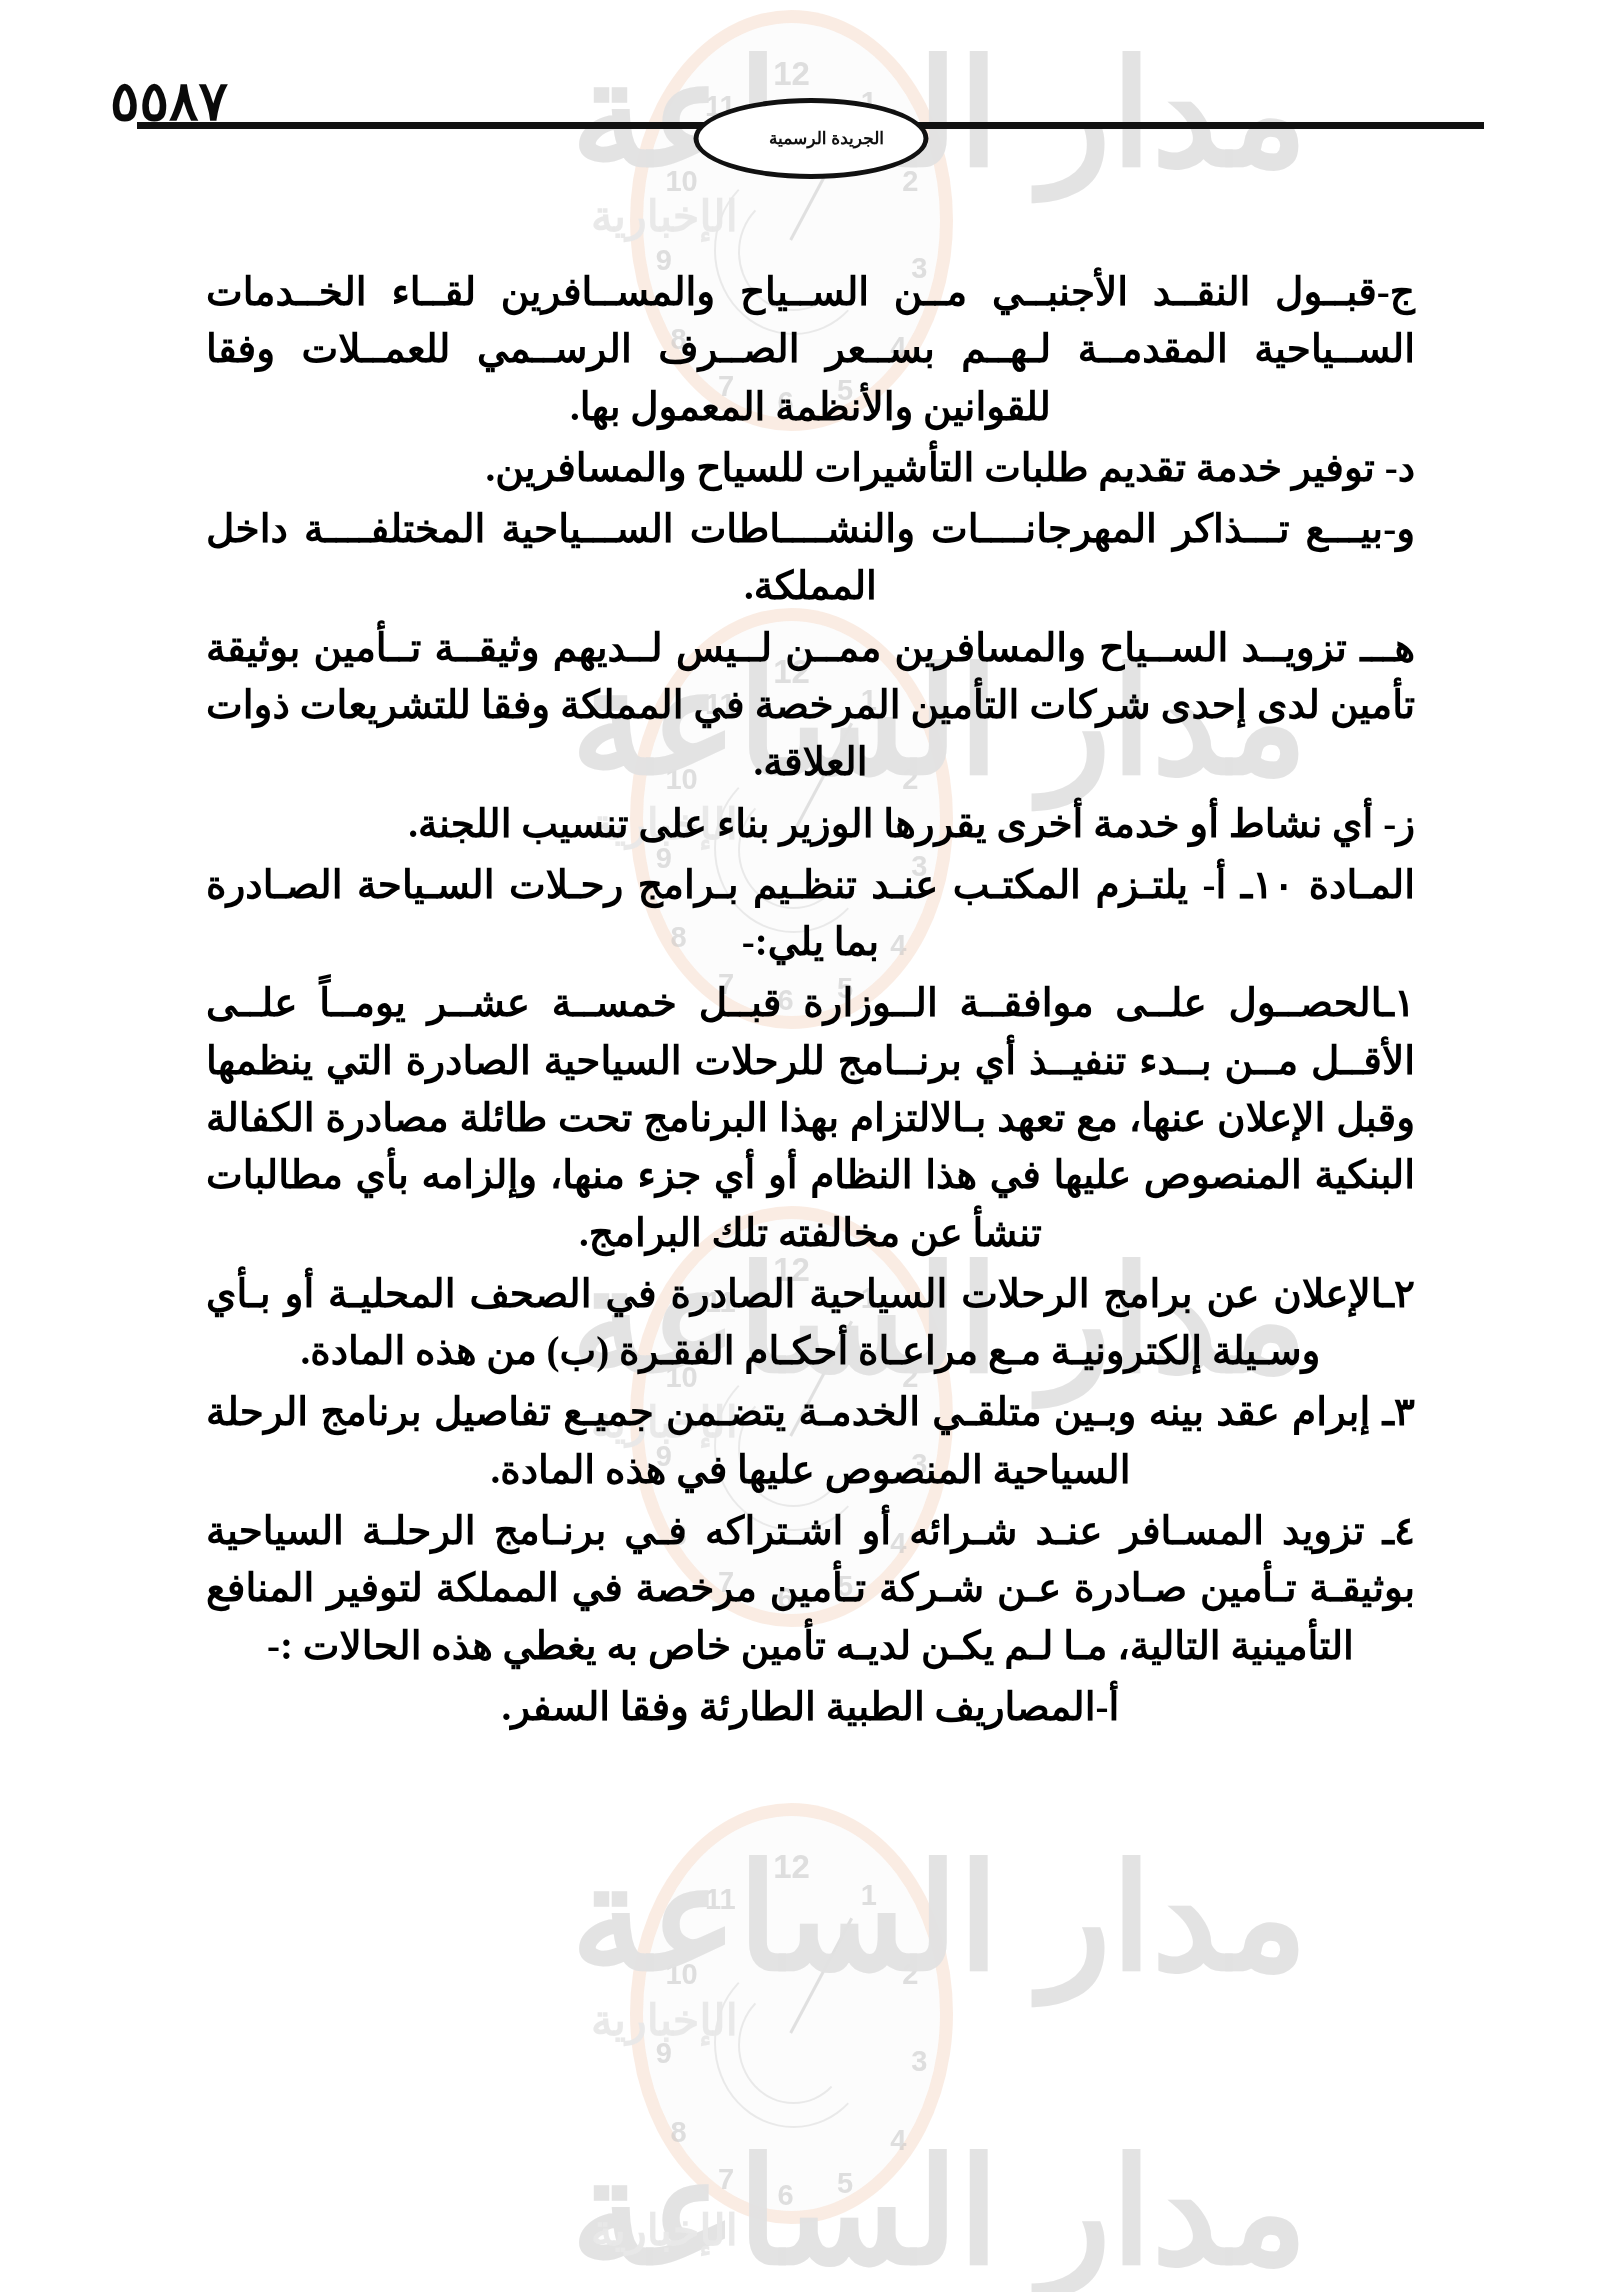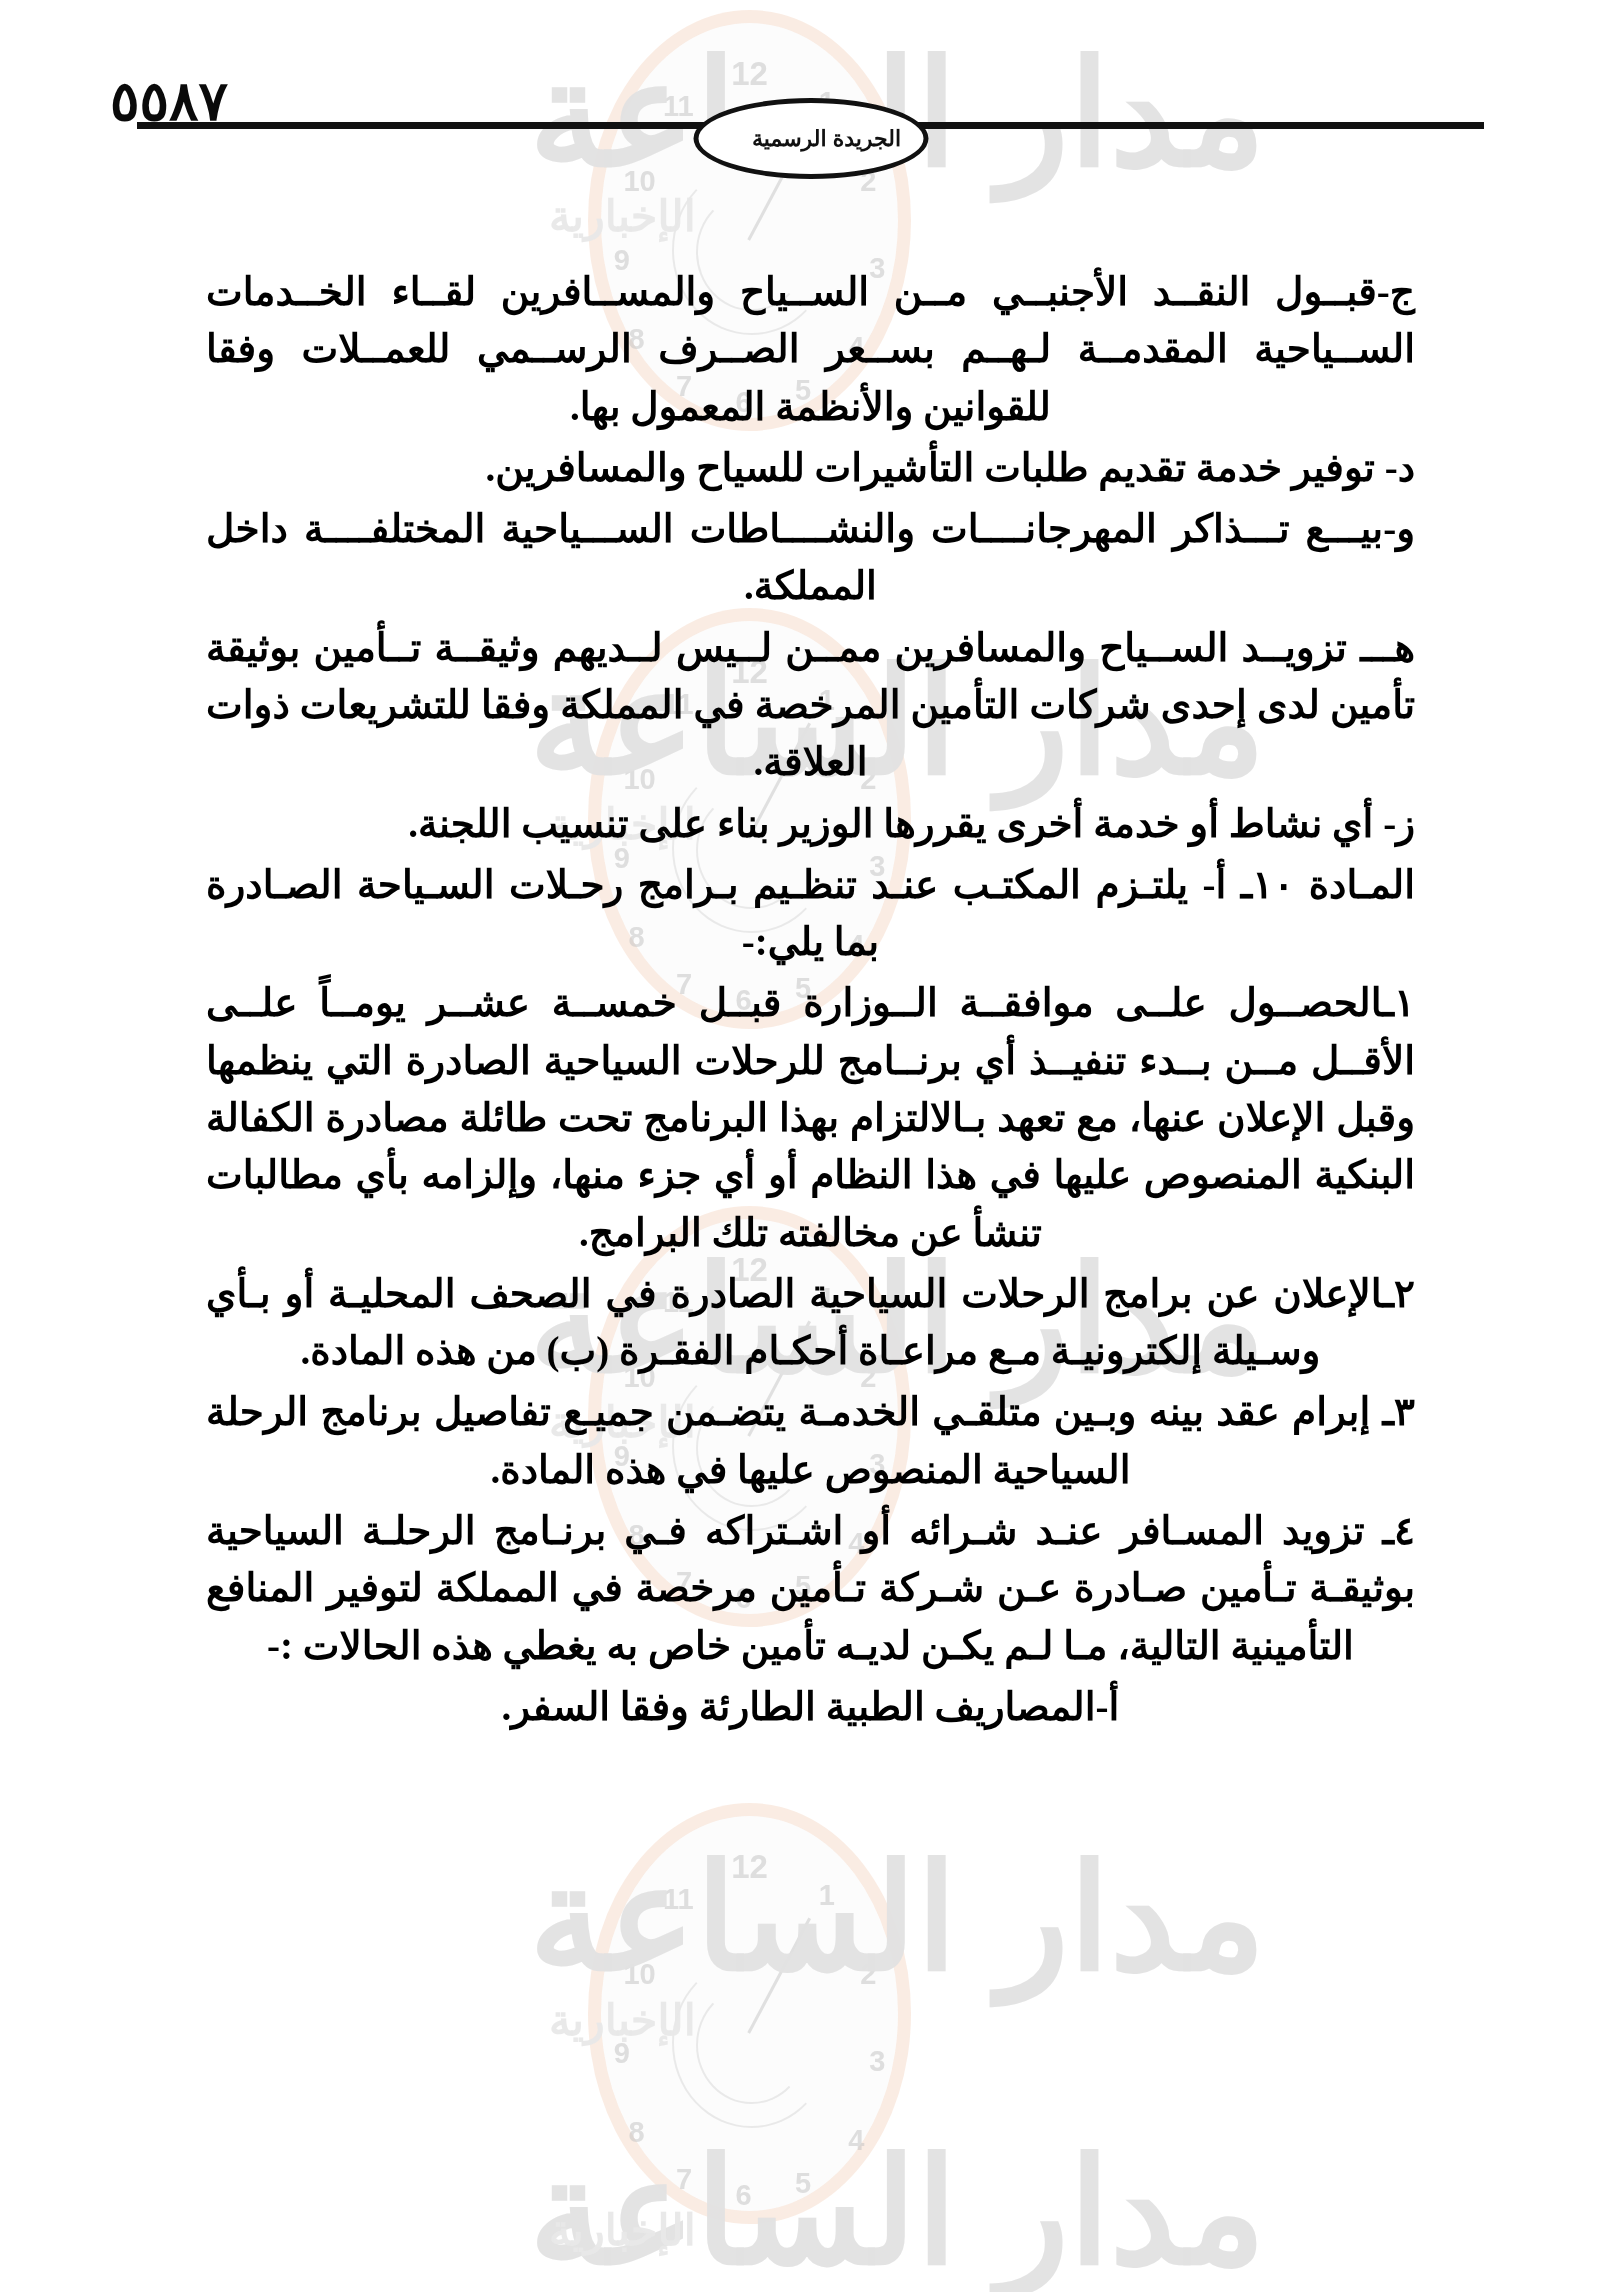--- a/index.html
+++ b/index.html
@@ -15,20 +15,21 @@
     overflow: hidden;
     font-family: "Liberation Serif", "DejaVu Serif", serif;
   }
 
   
   .watermark-layer {
     position: absolute;
     inset: 0;
     pointer-events: none;
     z-index: 0;
+    margin-left: 42px;
   }
   .wm-clock {
     position: absolute;
     border-radius: 50%;
     border: 13.7px solid rgba(248, 223, 206, 0.55);
     background: rgba(250, 250, 250, 0.55);
     box-sizing: border-box;
   }
   .wm-clock .face {
     position: absolute;
@@ -109,21 +110,21 @@
     height: 71px;
     border: 5.9px solid #111111;
     border-radius: 50% / 50%;
     background: #ffffff;
     display: flex;
     align-items: center;
     justify-content: center;
   }
   .gazette-badge-label {
     font-family: "Liberation Sans", sans-serif;
-    font-size: 22px;
+    font-size: 17px;
     font-weight: 700;
     color: #111111;
     white-space: nowrap;
     margin-left: 32px;
   }
 
   
   .body-text {
     position: absolute;
     top: 263px;

